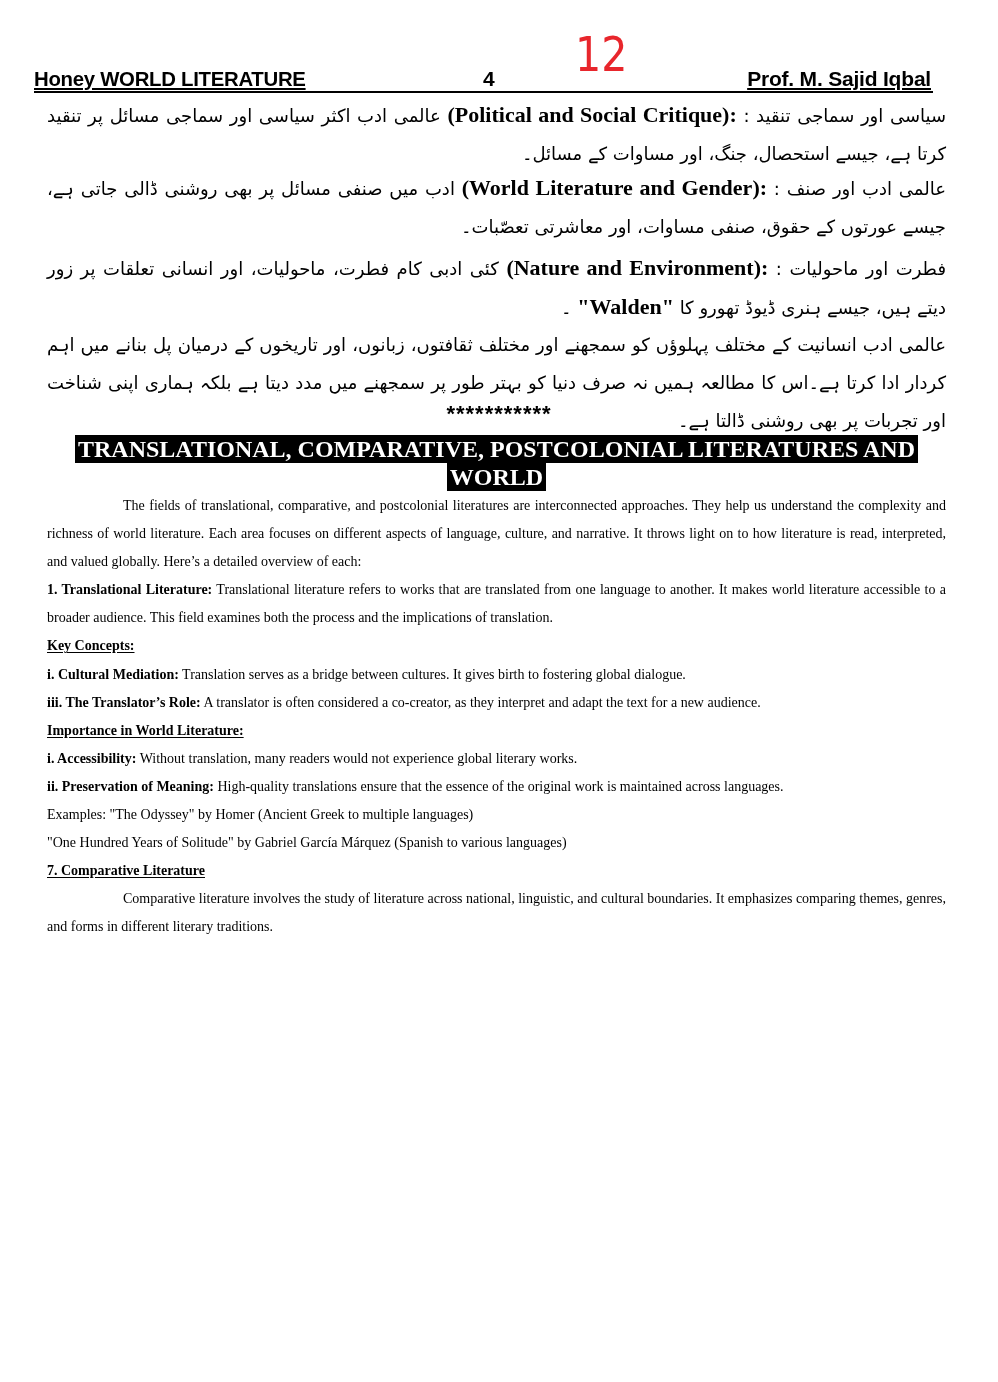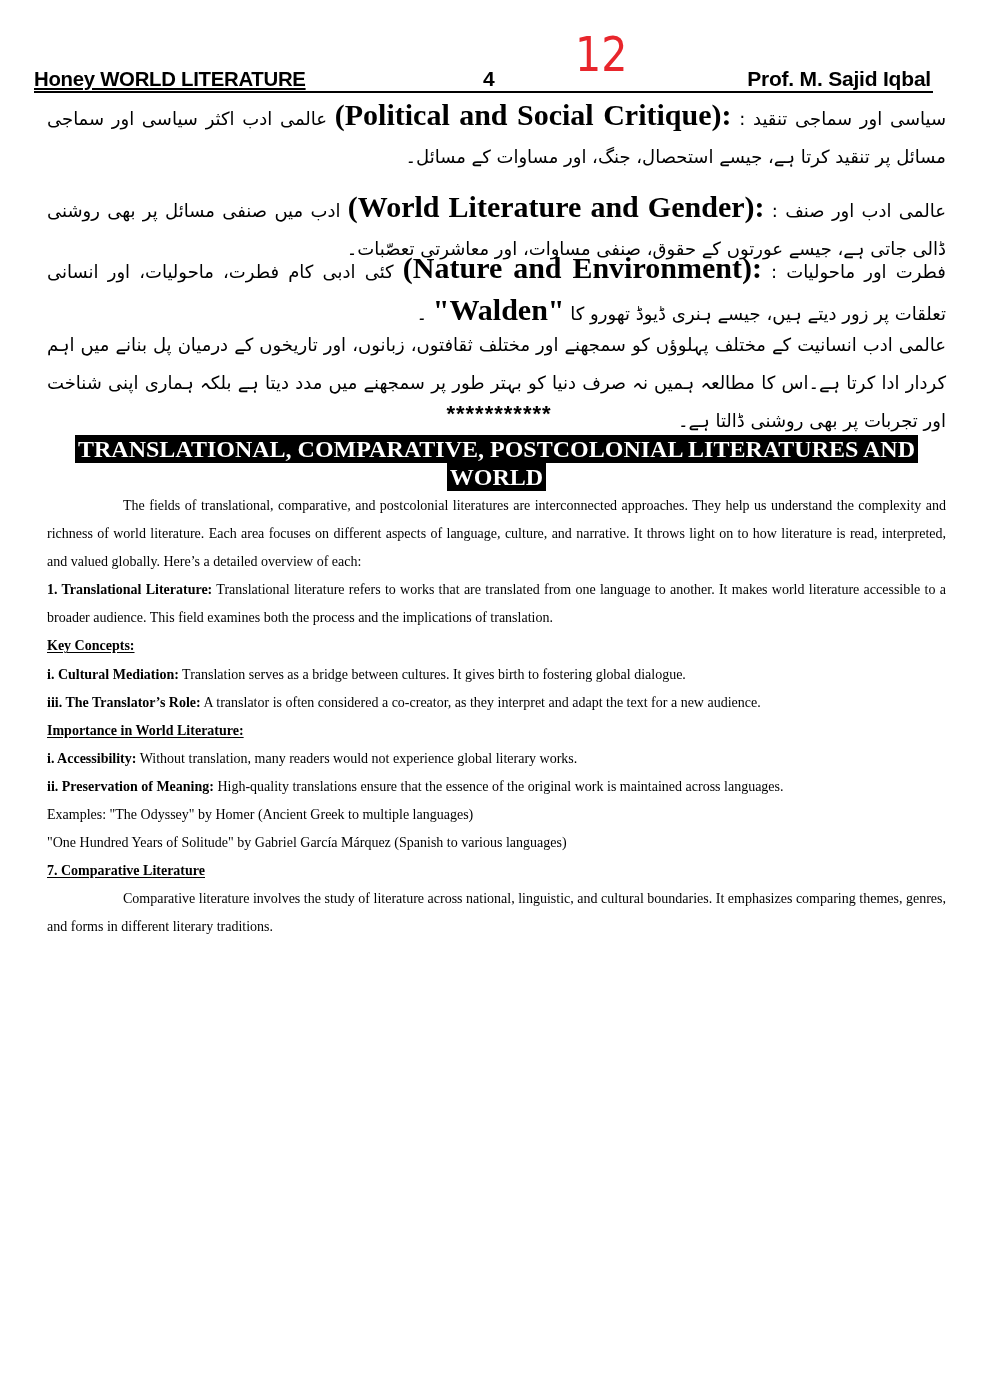--- a/index.html
+++ b/index.html
@@ -7,27 +7,27 @@
 
   .header { position: absolute; left: 34px; top: 30px; width: 899px; height: 62px;
             font-family: "Liberation Sans", sans-serif; font-weight: bold; }
   .header .rule { position: absolute; left: 0; right: 0; top: 61px; height: 2px; background: #000; }
   .h-title { position: absolute; left: 0; top: 37px; font-size: 21px; letter-spacing: -0.3px;
              text-decoration: underline; text-underline-offset: 2px; transform: scaleX(0.97); transform-origin: left; }
   .h-num { position: absolute; left: 449px; top: 37px; font-size: 21px; }
   .h-page { position: absolute; left: 541px; top: 0px; font-family: "DejaVu Sans", sans-serif;
             font-weight: normal; font-size: 48px; color: #e8262c; transform: scaleX(0.86); transform-origin: left; line-height: 1; }
   .h-author { position: absolute; right: 2px; top: 37px; font-size: 21px; letter-spacing: -0.2px;
-              text-underline-offset: 2px; }
+              text-decoration: underline; text-underline-offset: 2px; }
 
   .urdu { position: absolute; left: 47px; width: 899px; direction: rtl; text-align: justify;
           font-family: "DejaVu Sans", sans-serif; font-size: 18px; line-height: 38px; }
-  .urdu .en { font-family: "Liberation Serif", serif; font-weight: bold; font-size: 30px; unicode-bidi: embed; direction: ltr; }
+  .urdu .en { font-family: "Liberation Serif", serif; font-weight: bold; font-size: 22px; unicode-bidi: embed; direction: ltr; }
   .u1 { top: 96px; }
-  .u2 { top: 188px; }
+  .u2 { top: 169px; }
   .u3 { top: 249px; }
   .u4 { top: 326px; }
 
   .stars { position: absolute; left: 0; width: 998px; top: 399px; text-align: center;
            font-family: "Liberation Sans", sans-serif; font-weight: bold; font-size: 22px; letter-spacing: 1px; line-height: 30px; }
 
   .banner { position: absolute; left: 47px; top: 435px; width: 899px; text-align: center;
             font-family: "Liberation Serif", serif; font-weight: bold; font-size: 24px; line-height: 28px; }
   .banner span { background: #000; color: #ffffff; padding: 1px 3px; box-decoration-break: clone; -webkit-box-decoration-break: clone; }
 

